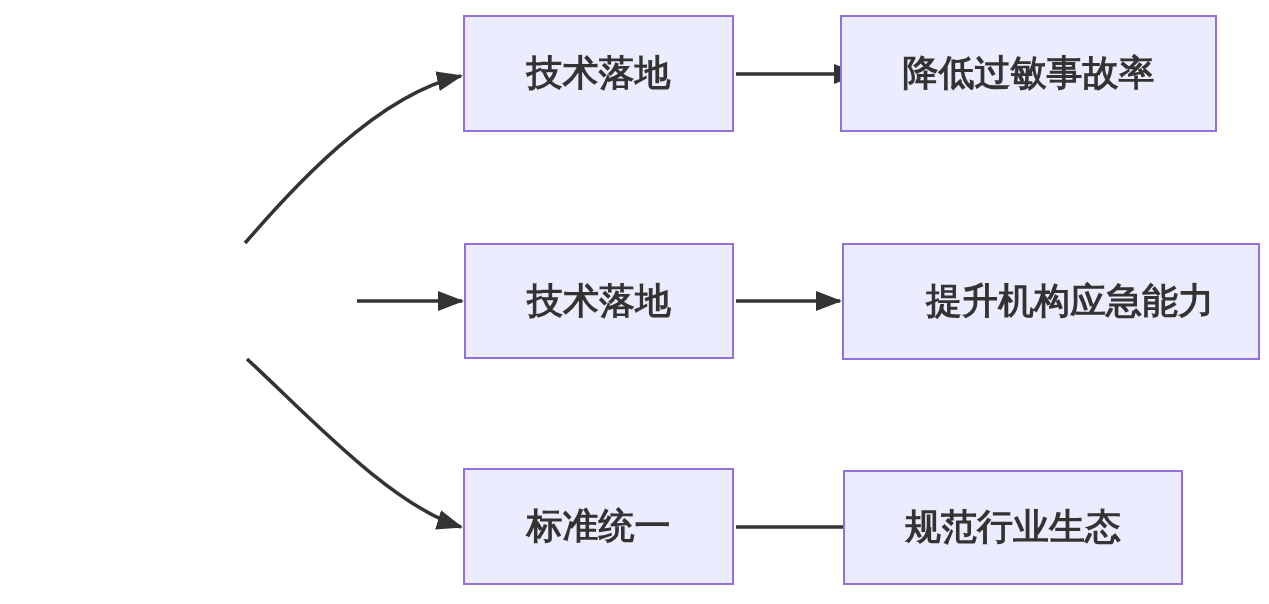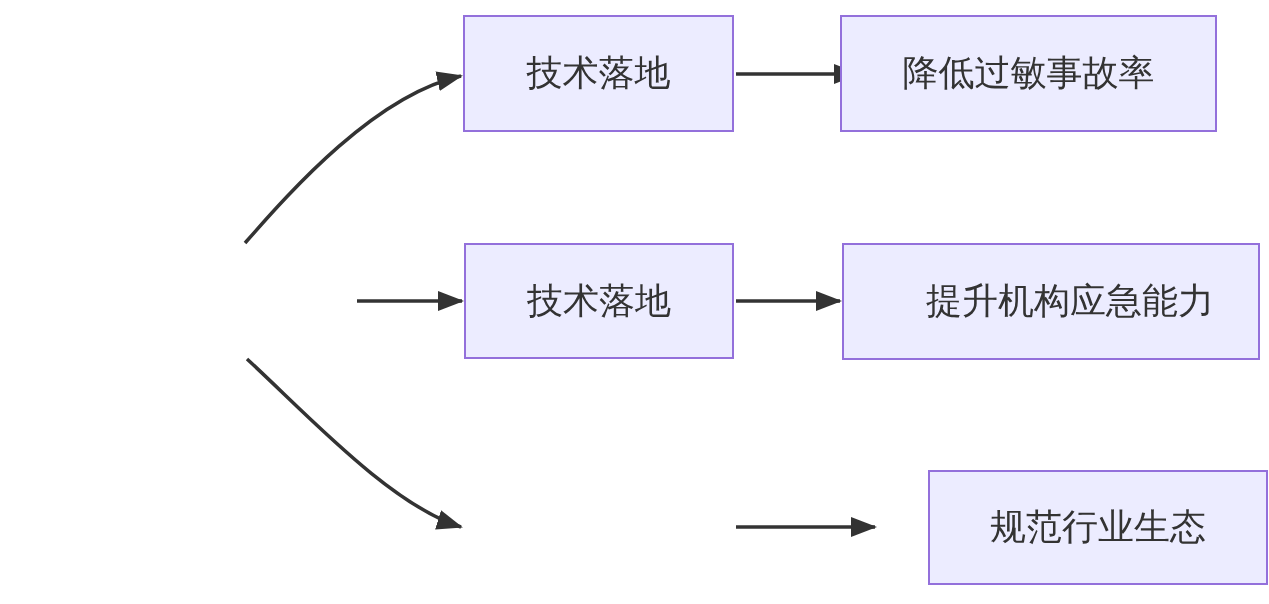--- a/index.html
+++ b/index.html
@@ -32,28 +32,29 @@
     box-sizing: border-box;
     background: #ECECFF;
     border: 2px solid #9370DB;
     display: flex;
     align-items: center;
     justify-content: center;
     font-size: 36px;
     color: #333333;
     text-align: center;
     white-space: nowrap;
+    font-weight: bold;
   }
   .n-root     { left: 17px;  top: 243px; width: 338px; height: 116px; }
   .n-tech     { left: 463px; top: 15px;  width: 271px; height: 117px; }
   .n-talent   { left: 464px; top: 243px; width: 270px; height: 116px; }
   .n-standard { left: 463px; top: 468px; width: 271px; height: 117px; }
   .n-o1       { left: 840px; top: 15px;  width: 377px; height: 117px; }
   .n-o2       { left: 842px; top: 243px; width: 418px; height: 117px; padding-left: 38px; }
-  .n-o3       { left: 928px; top: 470px; width: 340px; height: 115px; }
+  .n-o3       { left: 843px; top: 470px; width: 340px; height: 115px; }
 </style>
 </head>
 <body>
 
 <div class="canvas">
 
   <svg class="edges" width="1269" height="604" viewBox="0 0 1269 604" xmlns="http://www.w3.org/2000/svg">
     <defs>
       <marker id="arrowhead" viewBox="0 0 13 10" refX="12" refY="5" markerWidth="26" markerHeight="20" markerUnits="userSpaceOnUse" orient="auto">
         <path d="M0,0 L13,5 L0,10 Z" fill="#333333"></path>
@@ -69,20 +70,23 @@
 
 
   <div class="node n-tech">
     <span>技术落地</span>
   </div>
 
   <div class="node n-talent">
     <span>技术落地</span>
   </div>
 
+  <div class="node n-standard">
+    <span>标准统一</span>
+  </div>
 
   <div class="node n-o1">
     <span>降低过敏事故率</span>
   </div>
 
   <div class="node n-o2">
     <span>提升机构应急能力</span>
   </div>
 
   <div class="node n-o3">

